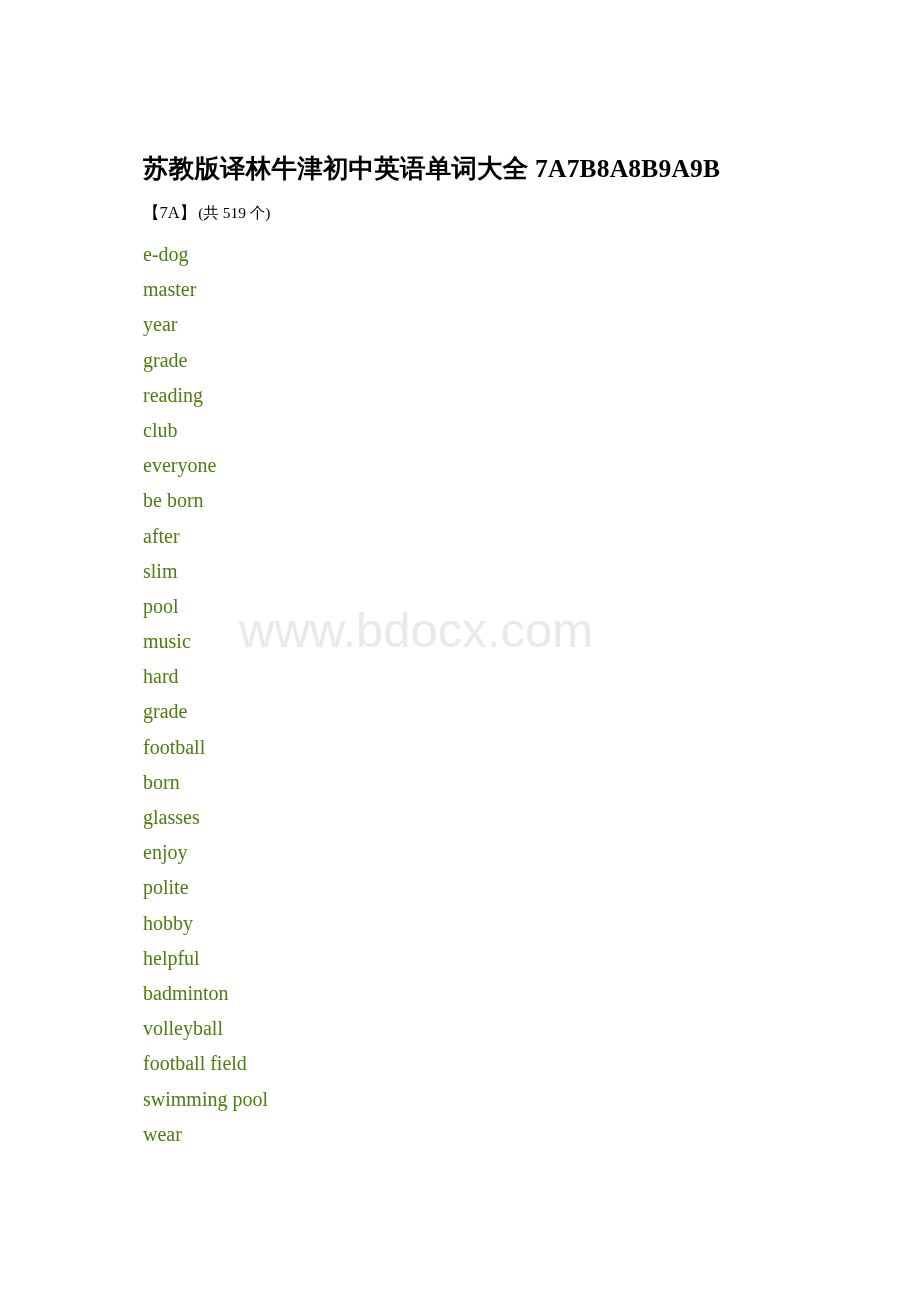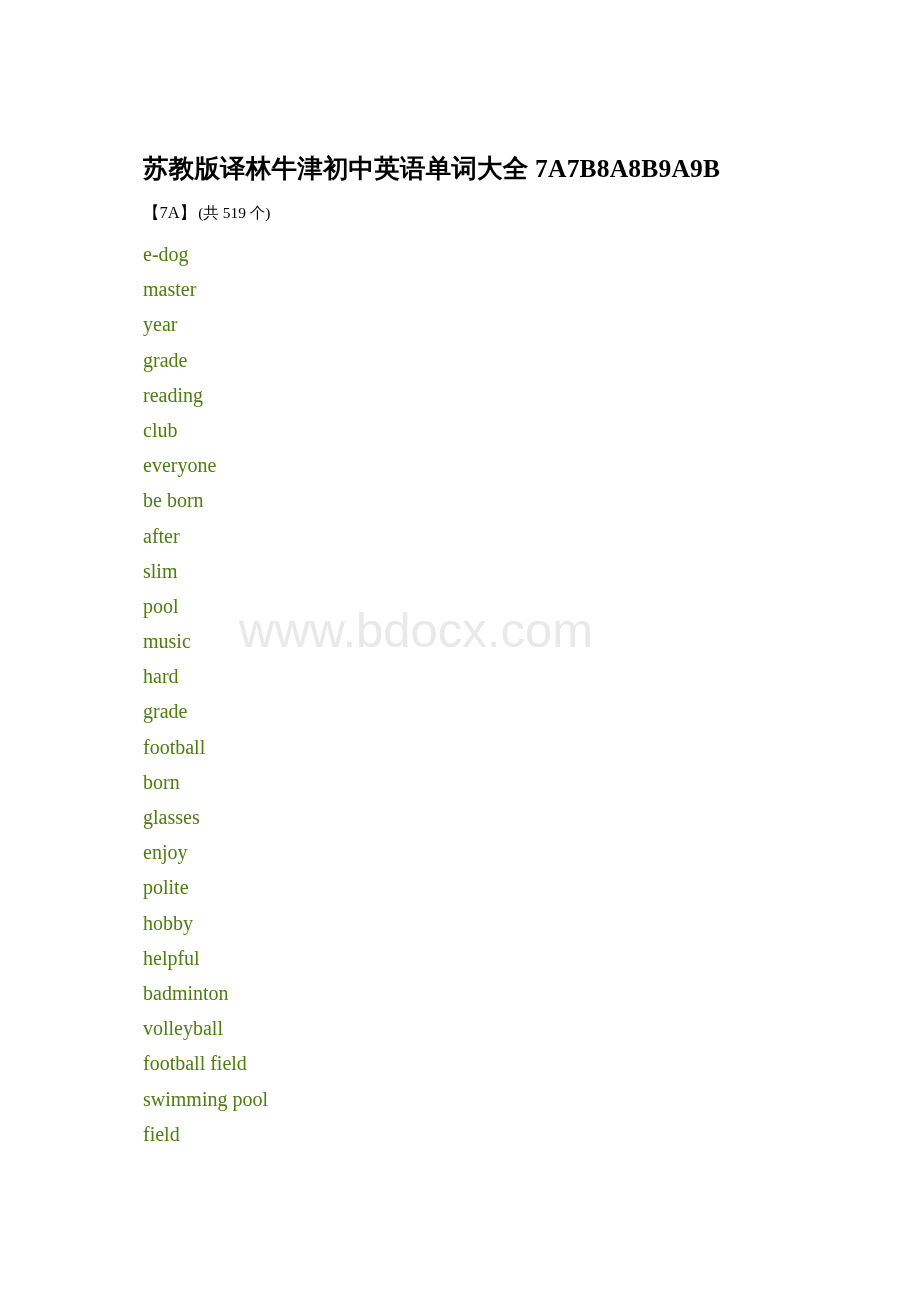--- a/index.html
+++ b/index.html
@@ -138,17 +138,17 @@
         <li class="word-item">born</li>
         <li class="word-item">glasses</li>
         <li class="word-item">enjoy</li>
         <li class="word-item">polite</li>
         <li class="word-item">hobby</li>
         <li class="word-item">helpful</li>
         <li class="word-item">badminton</li>
         <li class="word-item">volleyball</li>
         <li class="word-item">football field</li>
         <li class="word-item">swimming pool</li>
-        <li class="word-item">field</li>
+        <li class="word-item">wear</li>
       </ul>
 
   </div>
 </div>
 
 </body></html>

